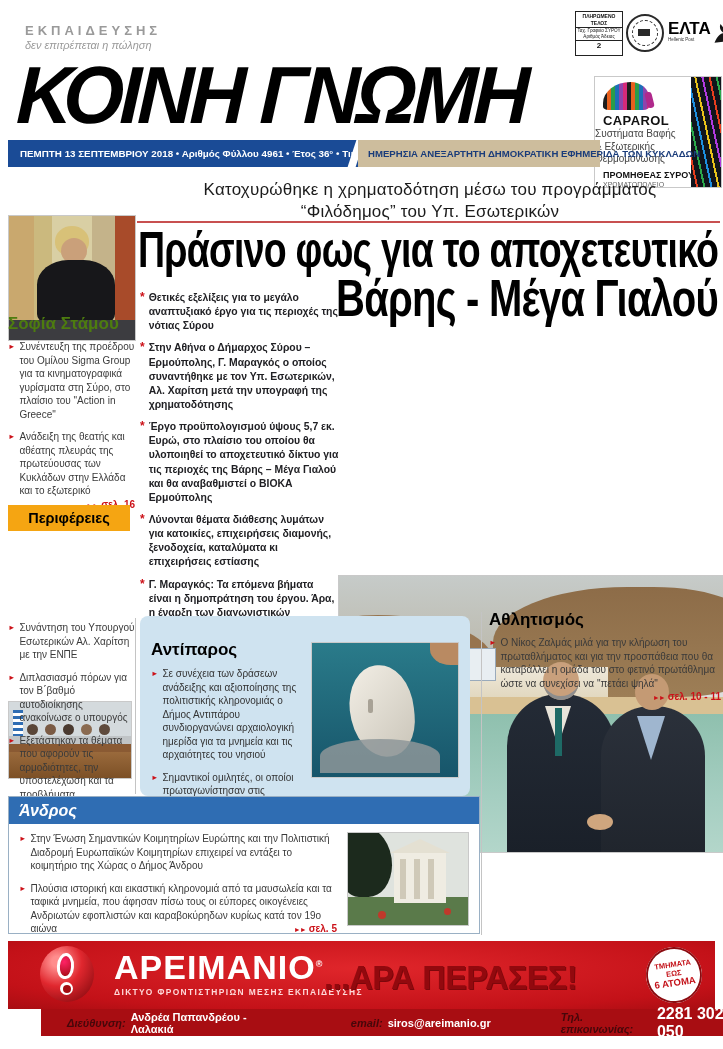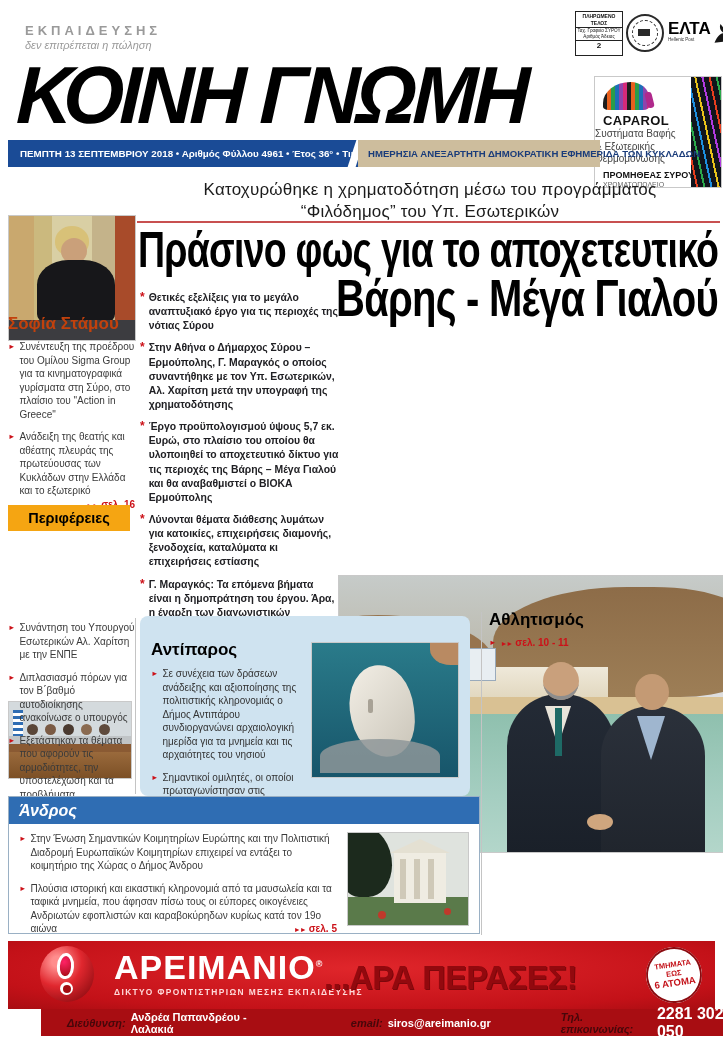--- a/index.html
+++ b/index.html
@@ -47,21 +47,21 @@
   .leadbul .star{color:#cc1118;font-size:12px;line-height:1.1;flex:0 0 auto;}
   
   .bul{display:flex;gap:4px;margin-bottom:9px;font-size:10px;line-height:1.35;color:#3a3a3a;}
   .bul .bm{color:#cc1118;font-size:7.5px;line-height:1.8;flex:0 0 auto;}
   .pref{color:#cc1118;font-weight:bold;white-space:nowrap;float:right;font-size:10px;}
   .pref .pa{font-size:7px;letter-spacing:-1px;margin-right:3px;}
   .sect-title{font-weight:bold;font-size:17px;color:#000;}
   .photo{border:1px solid #c9c9c9;position:relative;overflow:hidden;background:#ddd;}
   .vrule{width:1px;background:#c4c4c4;}
   
-  .stamou-title{font-weight:bold;font-size:17px;color:#c2410c;}
+  .stamou-title{font-weight:bold;font-size:17px;color:#4d7c0f;}
   .perif-head{background:#f5a512;color:#000;font-weight:bold;font-size:14.5px;
      display:flex;align-items:center;justify-content:center;}
   
   .anti-box{background:#cfe3f0;border-radius:8px;padding:24px 11px;}
   .anti-box .bul{color:#333;}
   
   .andros-box{border:1.5px solid #9ab0c4;background:#fff;}
   .andros-head{background:#2f6db3;color:#fff;font-weight:bold;font-style:italic;font-size:16px;
      height:27px;display:flex;align-items:center;padding-left:10px;}
   .andros-body{padding:8px 10px;}
@@ -289,20 +289,21 @@
         </span>
       </span>
     </div>
   </div>
 
   <div class="abs sect-title" style="left:489px;top:610px;">Αθλητισμός</div>
   <div class="abs" style="left:489px;top:636px;width:232px;">
     <div class="bul">
       <span class="bm">►</span>
       <span class="bt">
+        <span>Ο Νίκος Ζαλμάς μιλά για την κλήρωση του πρωταθλήματος και για την προσπάθεια που θα καταβάλλει η ομάδα του στο φετινό πρωτάθλημα ώστε να συνεχίσει να "πετάει ψηλά"</span>
         <span class="pref">
           <span class="pa">►►</span><span>σελ. 10 - 11</span>
         </span>
       </span>
     </div>
   </div>
 
   <div class="abs andros-box" style="left:8px;top:796px;width:472px;height:138px;box-sizing:border-box;">
     <div class="andros-head">
       <span>Άνδρος</span>

